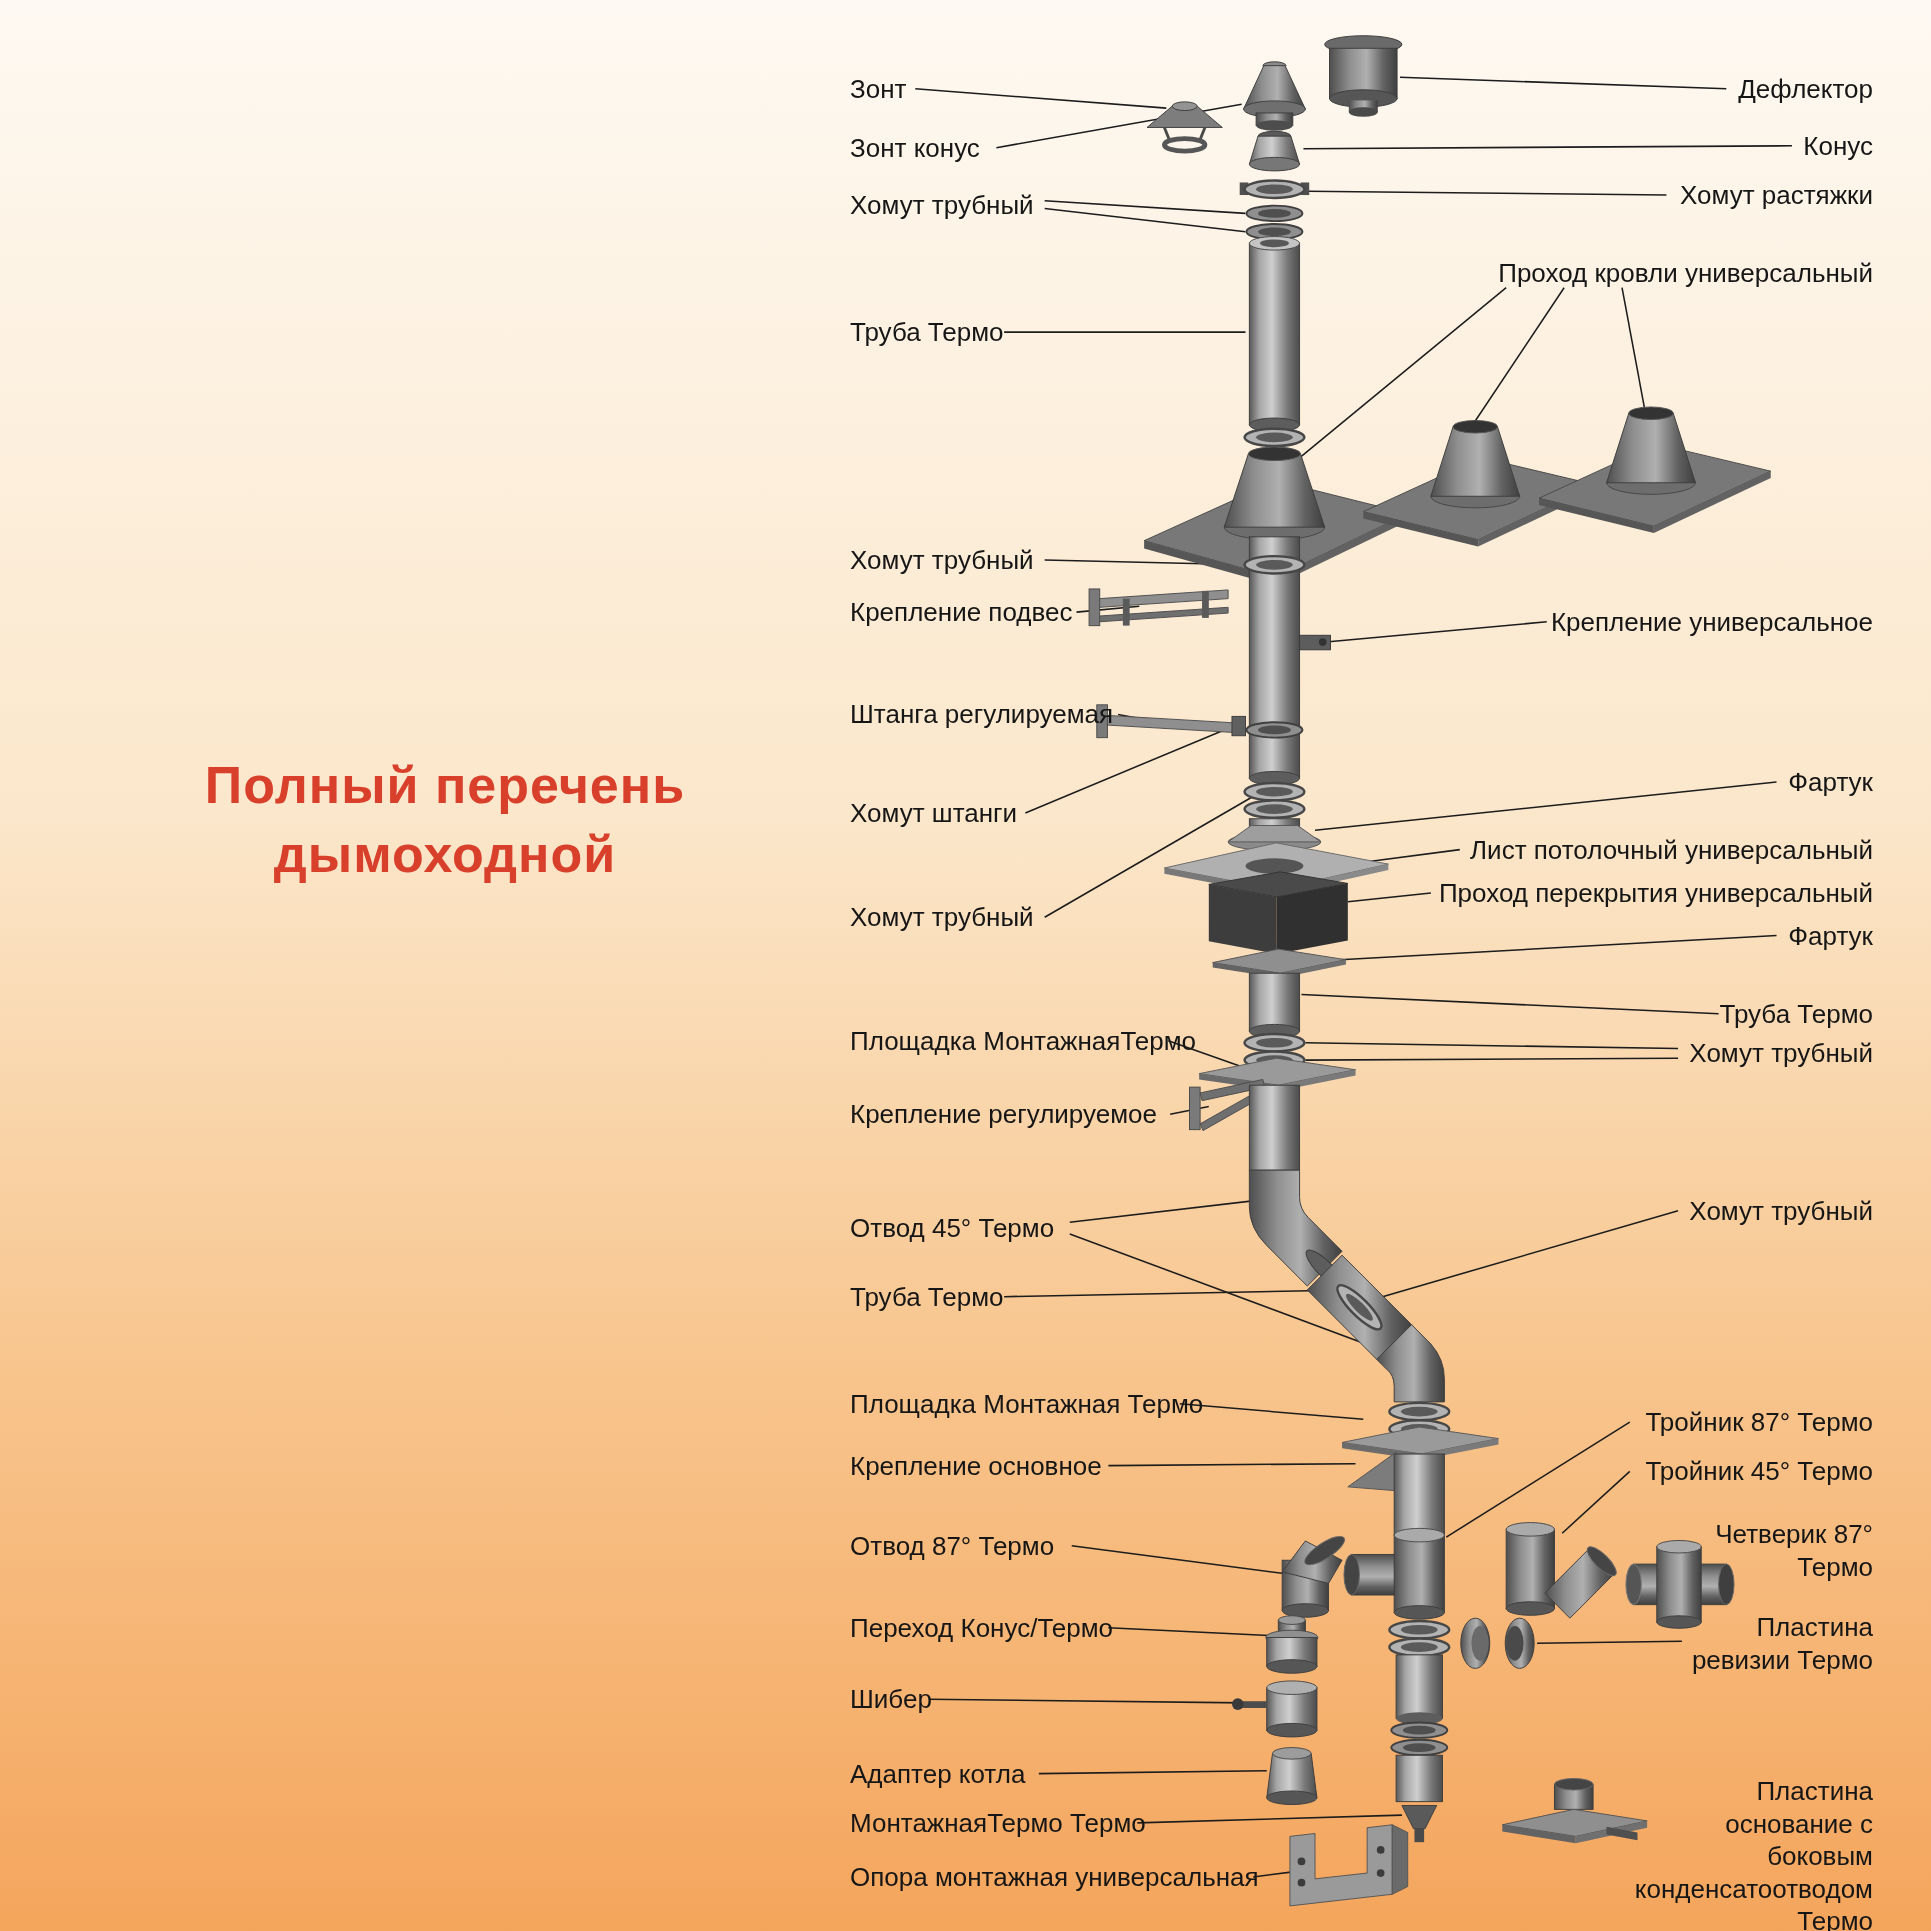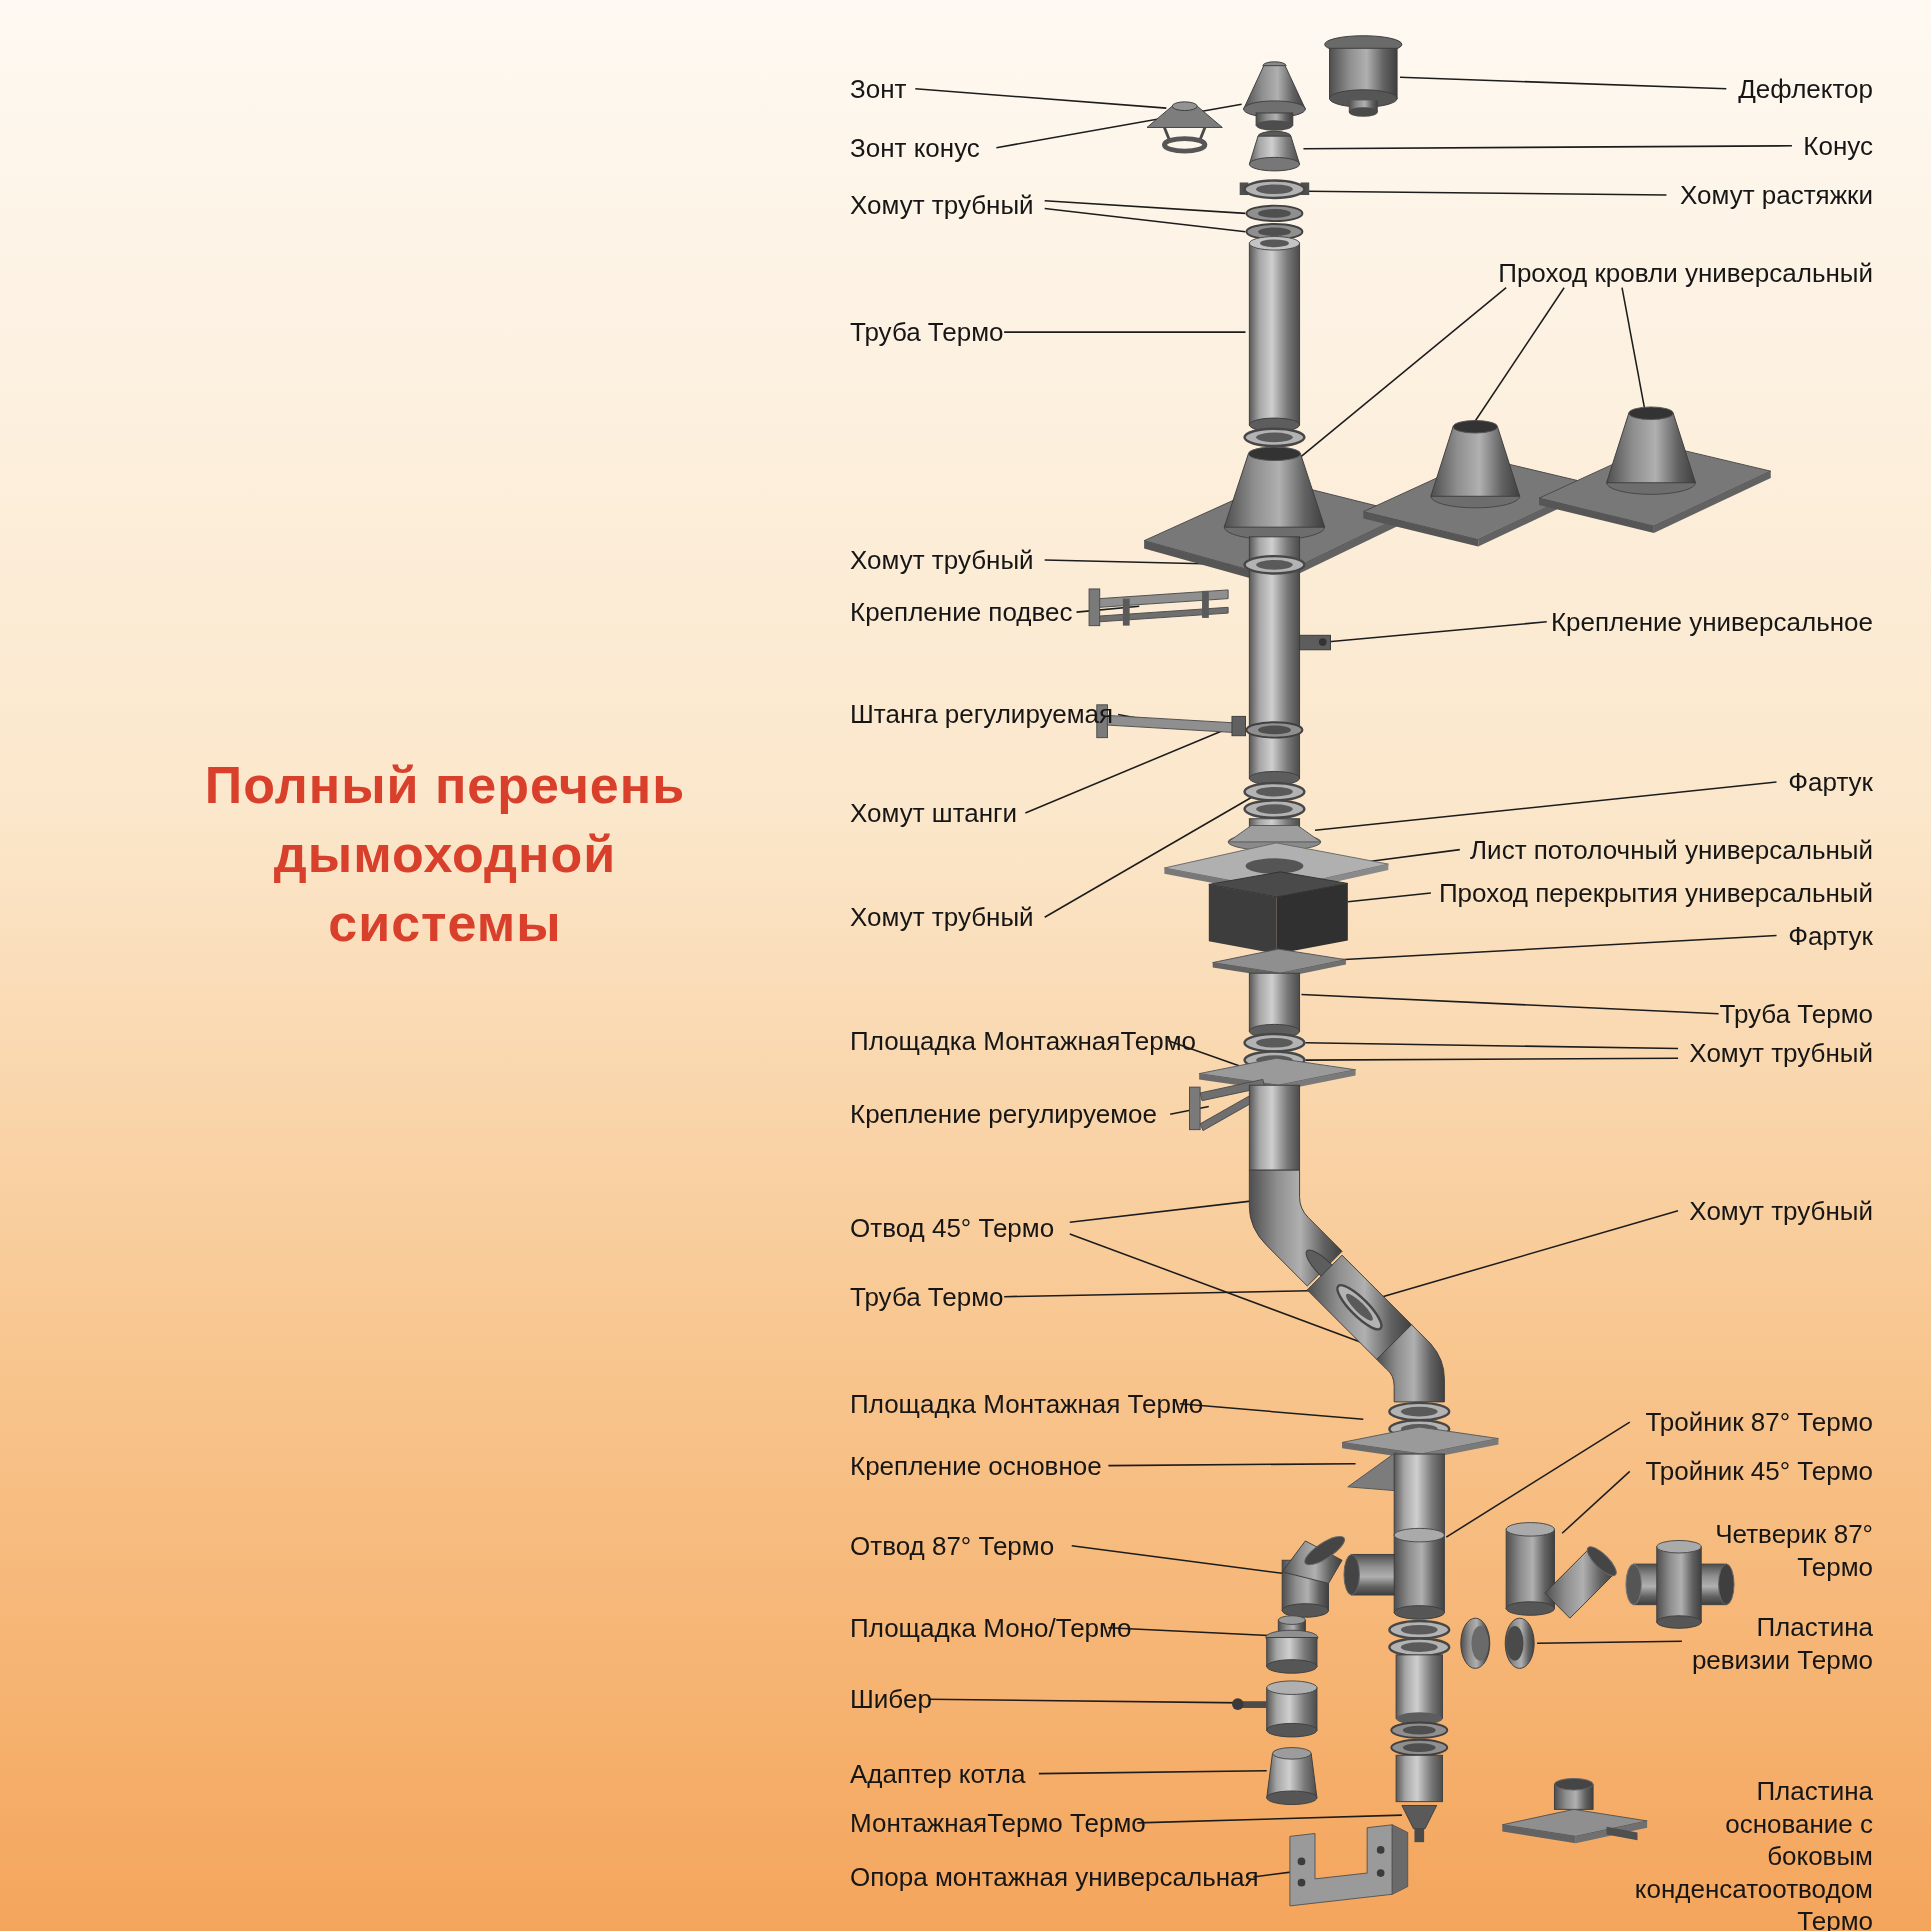--- a/index.html
+++ b/index.html
@@ -362,40 +362,39 @@
       <circle cx="1348" cy="1928" r="4" fill="#3c3c3c"></circle>
       <circle cx="1348" cy="1950" r="4" fill="#3c3c3c"></circle>
       <circle cx="1430" cy="1916" r="4" fill="#3c3c3c"></circle>
       <circle cx="1430" cy="1940" r="4" fill="#3c3c3c"></circle>
     </g>
   </svg>
 
   <div class="title">
     <div>Полный перечень</div>
     <div>дымоходной</div>
-    <div>системы</div>
   </div>
 
   <div class="lbl lbl-l" style="top:89px">Зонт</div>
   <div class="lbl lbl-l" style="top:148px">Зонт конус</div>
   <div class="lbl lbl-l" style="top:205px">Хомут трубный</div>
   <div class="lbl lbl-l" style="top:332px">Труба Термо</div>
   <div class="lbl lbl-l" style="top:560px">Хомут трубный</div>
   <div class="lbl lbl-l" style="top:612px">Крепление подвес</div>
   <div class="lbl lbl-l" style="top:714px">Штанга регулируемая</div>
   <div class="lbl lbl-l" style="top:813px">Хомут штанги</div>
   <div class="lbl lbl-l" style="top:917px">Хомут трубный</div>
   <div class="lbl lbl-l" style="top:1041px">Площадка МонтажнаяТермо</div>
   <div class="lbl lbl-l" style="top:1114px">Крепление регулируемое</div>
   <div class="lbl lbl-l" style="top:1228px">Отвод 45° Термо</div>
   <div class="lbl lbl-l" style="top:1297px">Труба Термо</div>
   <div class="lbl lbl-l" style="top:1404px">Площадка Монтажная Термо</div>
   <div class="lbl lbl-l" style="top:1466px">Крепление основное</div>
   <div class="lbl lbl-l" style="top:1546px">Отвод 87° Термо</div>
-  <div class="lbl lbl-l" style="top:1628px">Площадка Моно/Термо</div>
+  <div class="lbl lbl-l" style="top:1628px">Переход Конус/Термо</div>
   <div class="lbl lbl-l" style="top:1699px">Шибер</div>
   <div class="lbl lbl-l" style="top:1774px">Адаптер котла</div>
   <div class="lbl lbl-l" style="top:1823px">МонтажнаяТермо Термо</div>
   <div class="lbl lbl-l" style="top:1877px">Опора монтажная универсальная</div>
 
   <div class="lbl lbl-r" style="top:89px">Дефлектор</div>
   <div class="lbl lbl-r" style="top:146px">Конус</div>
   <div class="lbl lbl-r" style="top:195px">Хомут растяжки</div>
   <div class="lbl lbl-r" style="top:273px">Проход кровли универсальный</div>
   <div class="lbl lbl-r" style="top:622px">Крепление универсальное</div>

